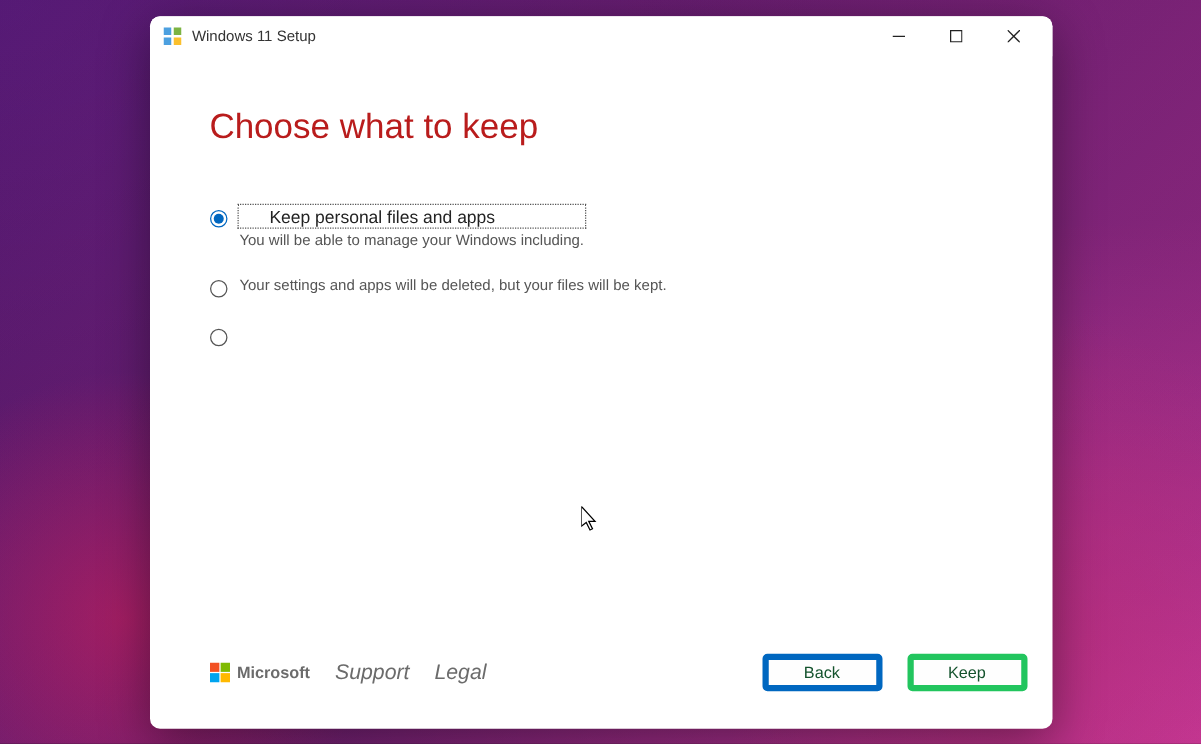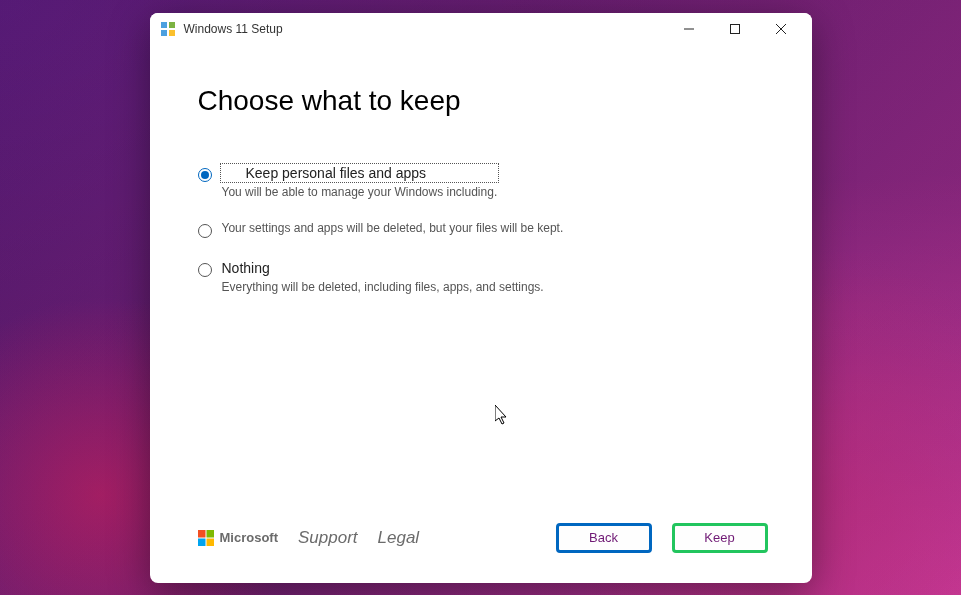--- a/index.html
+++ b/index.html
@@ -35,21 +35,21 @@
       position: absolute;
       bottom: -150px;
       right: -100px;
       width: 500px;
       height: 500px;
       background: radial-gradient(circle, rgba(180,40,110,0.5) 0%, transparent 70%);
     }
     .window {
       position: relative;
       z-index: 10;
-      width: 662px;
+      width: 722px;
       height: 570px;
       background: #ffffff;
       border-radius: 8px;
       box-shadow: 0 10px 40px rgba(0,0,0,0.4);
       display: flex;
       flex-direction: column;
       overflow: hidden;
     }
     .titlebar {
       height: 32px;
@@ -86,21 +86,21 @@
     }
     .content {
       flex: 1;
       padding: 40px 48px 20px 48px;
       display: flex;
       flex-direction: column;
     }
     .heading {
       font-size: 28px;
       font-weight: 400;
-      color: #000000;
+      color: #b91c1c;
       margin-bottom: 48px;
     }
     .options {
       display: flex;
       flex-direction: column;
       gap: 22px;
     }
     .option {
       display: flex;
       gap: 10px;
@@ -151,21 +151,21 @@
     .cursor {
       position: absolute;
       top: 392px;
       left: 345px;
       z-index: 100;
       pointer-events: none;
     }
     .footer {
       display: flex;
       align-items: center;
-      padding: 0 44px 30px 48px;
+      padding: 0 20px 30px 48px;
       gap: 20px;
     }
     .ms-logo {
       display: flex;
       align-items: center;
       gap: 6px;
     }
     .ms-squares {
       width: 16px;
       height: 16px;
@@ -180,25 +180,25 @@
       color: #6b6b6b;
       cursor: pointer;
       font-style: italic;
     }
     .footer-spacer {
       flex: 1;
     }
     .btn {
       min-width: 96px;
       height: 30px;
-      border: 3px solid #22c55e;
+      border: 5px solid #22c55e;
       background: #fefefe;
       border-radius: 4px;
       font-size: 13px;
-      color: #701a75;
+      color: #14532d;
       display: flex;
       align-items: center;
       justify-content: center;
       cursor: pointer;
       text-align: right;
     }
     .btn.primary {
       border-color: #0067c0;
     }
   </style>
@@ -251,24 +251,20 @@
 
       <div class="option">
         <div class="radio"></div>
         <div class="option-text">
           <span class="option-desc">Your settings and apps will be deleted, but your files will be kept.</span>
         </div>
       </div>
 
       <div class="option">
         <div class="radio"></div>
-        <div class="option-text">
-          <span class="option-label">Nothing</span>
-          <span class="option-desc">Everything will be deleted, including files, apps, and settings.</span>
-        </div>
       </div>
 
     </div>
   </div>
 
   <div class="footer">
     <div class="ms-logo">
       <svg class="ms-squares" viewBox="0 0 16 16">
         <rect x="0" y="0" width="7.5" height="7.5" fill="#f25022"></rect>
         <rect x="8.5" y="0" width="7.5" height="7.5" fill="#7fba00"></rect>

